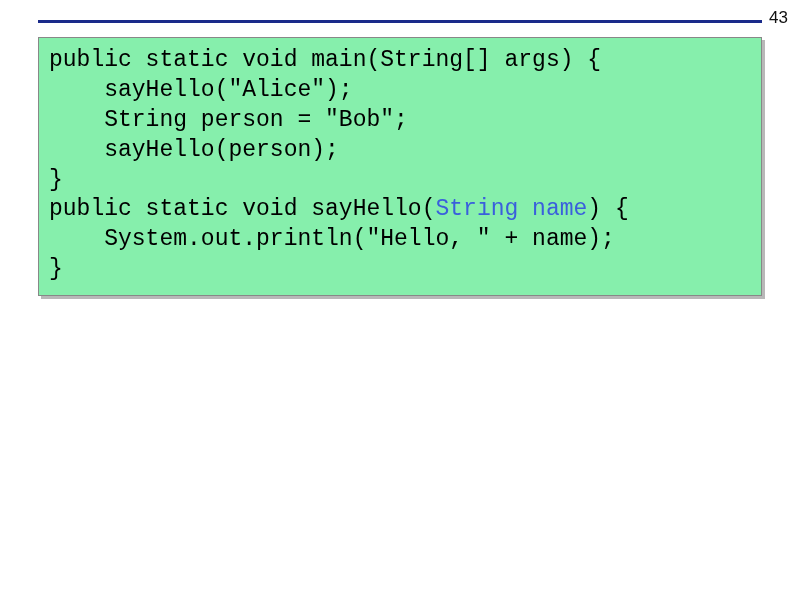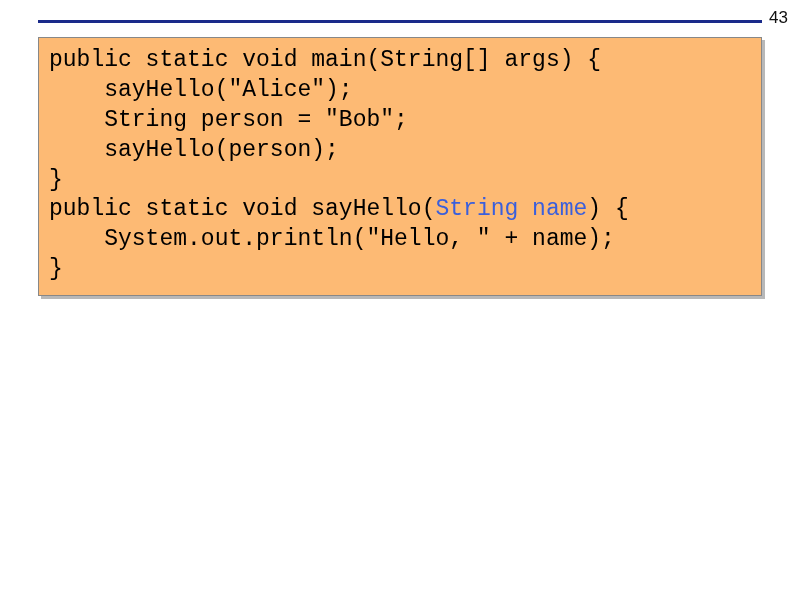--- a/index.html
+++ b/index.html
@@ -30,21 +30,21 @@
     color: #000;
     margin: 18px 0 6px 0;
     letter-spacing: 0.2px;
   }
   .rule {
     border: none;
     border-top: 3px solid #1a2a8a;
     margin: 0 0 14px 0;
   }
   .code-box {
-    background: #fdba74;
+    background: #86efac;
     border: 1px solid #888;
     box-shadow: 3px 3px 0 #b8b8b8;
     padding: 8px 10px 10px 10px;
     font-family: "Courier New", Courier, monospace;
     font-size: 23px;
     line-height: 1.3;
     color: #000;
     white-space: pre;
     overflow: hidden;
   }

